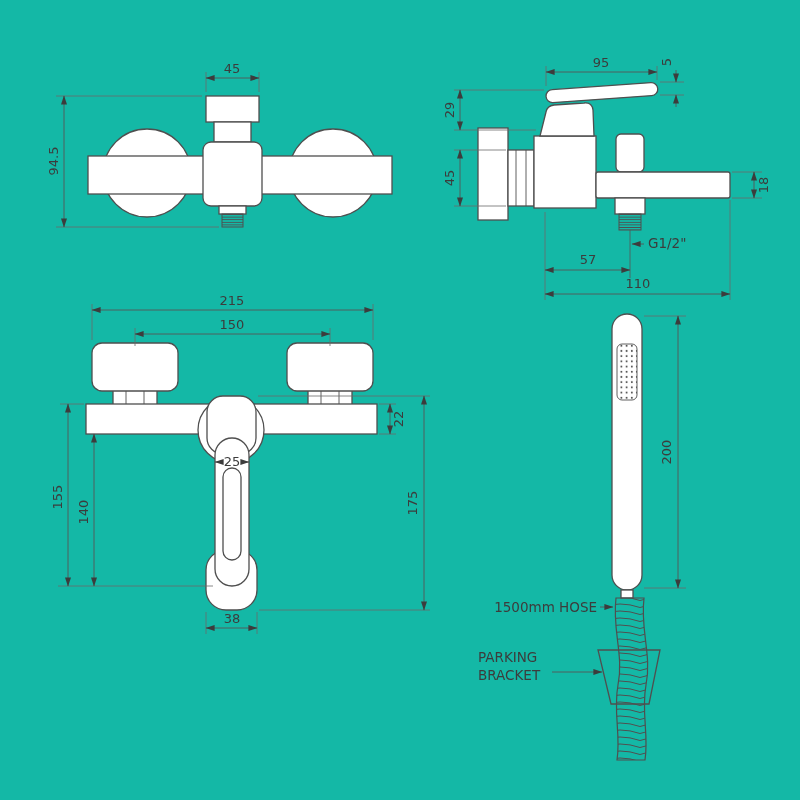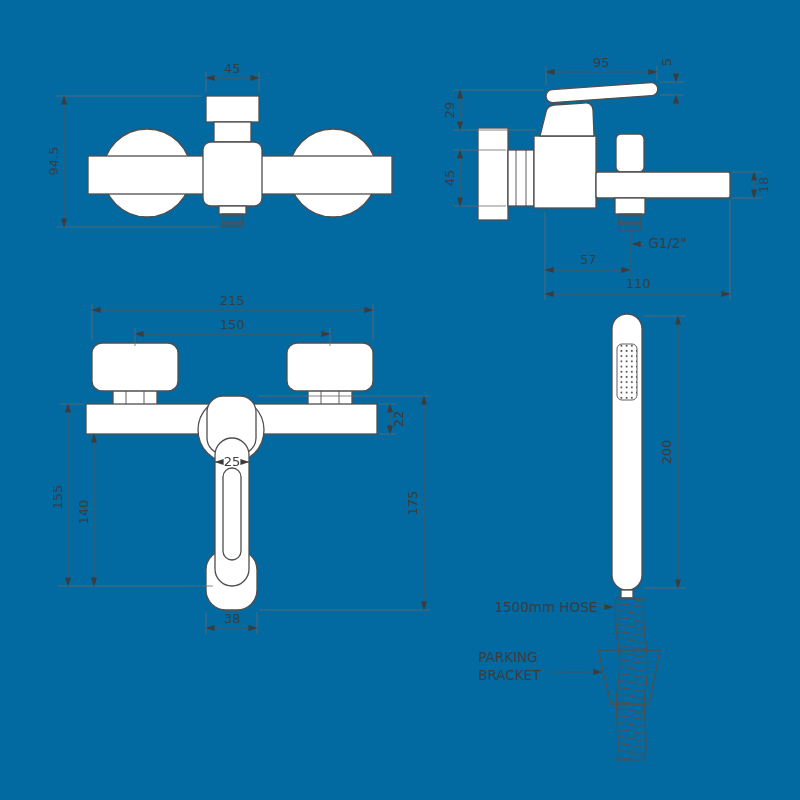--- a/index.html
+++ b/index.html
@@ -1,16 +1,16 @@
 <!DOCTYPE html>
 <html><head>
 <meta charset="utf-8">
 <style>
   html,body{margin:0;padding:0;background:#ffffff;}
-  .canvas{width:800px;height:800px;background:#0369a1;position:relative;overflow:hidden;}
+  .canvas{width:800px;height:800px;background:#14b8a6;position:relative;overflow:hidden;}
   svg{display:block;}
   .outl{fill:#ffffff;stroke:#4f4f4f;stroke-width:1.3;}
   .outl-n{fill:none;stroke:#4f4f4f;stroke-width:1.3;}
   .thin{fill:none;stroke:#4f4f4f;stroke-width:0.9;}
   .ext{stroke:#6a6a6a;stroke-width:0.8;fill:none;}
   .dim{stroke:#555555;stroke-width:0.9;fill:none;}
   .cl{stroke:#555555;stroke-width:0.8;fill:none;}
   .dimtext{font-family:"DejaVu Sans","Liberation Sans",sans-serif;font-size:13px;fill:#3c3c3c;}
   .lbltext{font-family:"DejaVu Sans","Liberation Sans",sans-serif;font-size:13.5px;fill:#3c3c3c;}
 </style>

